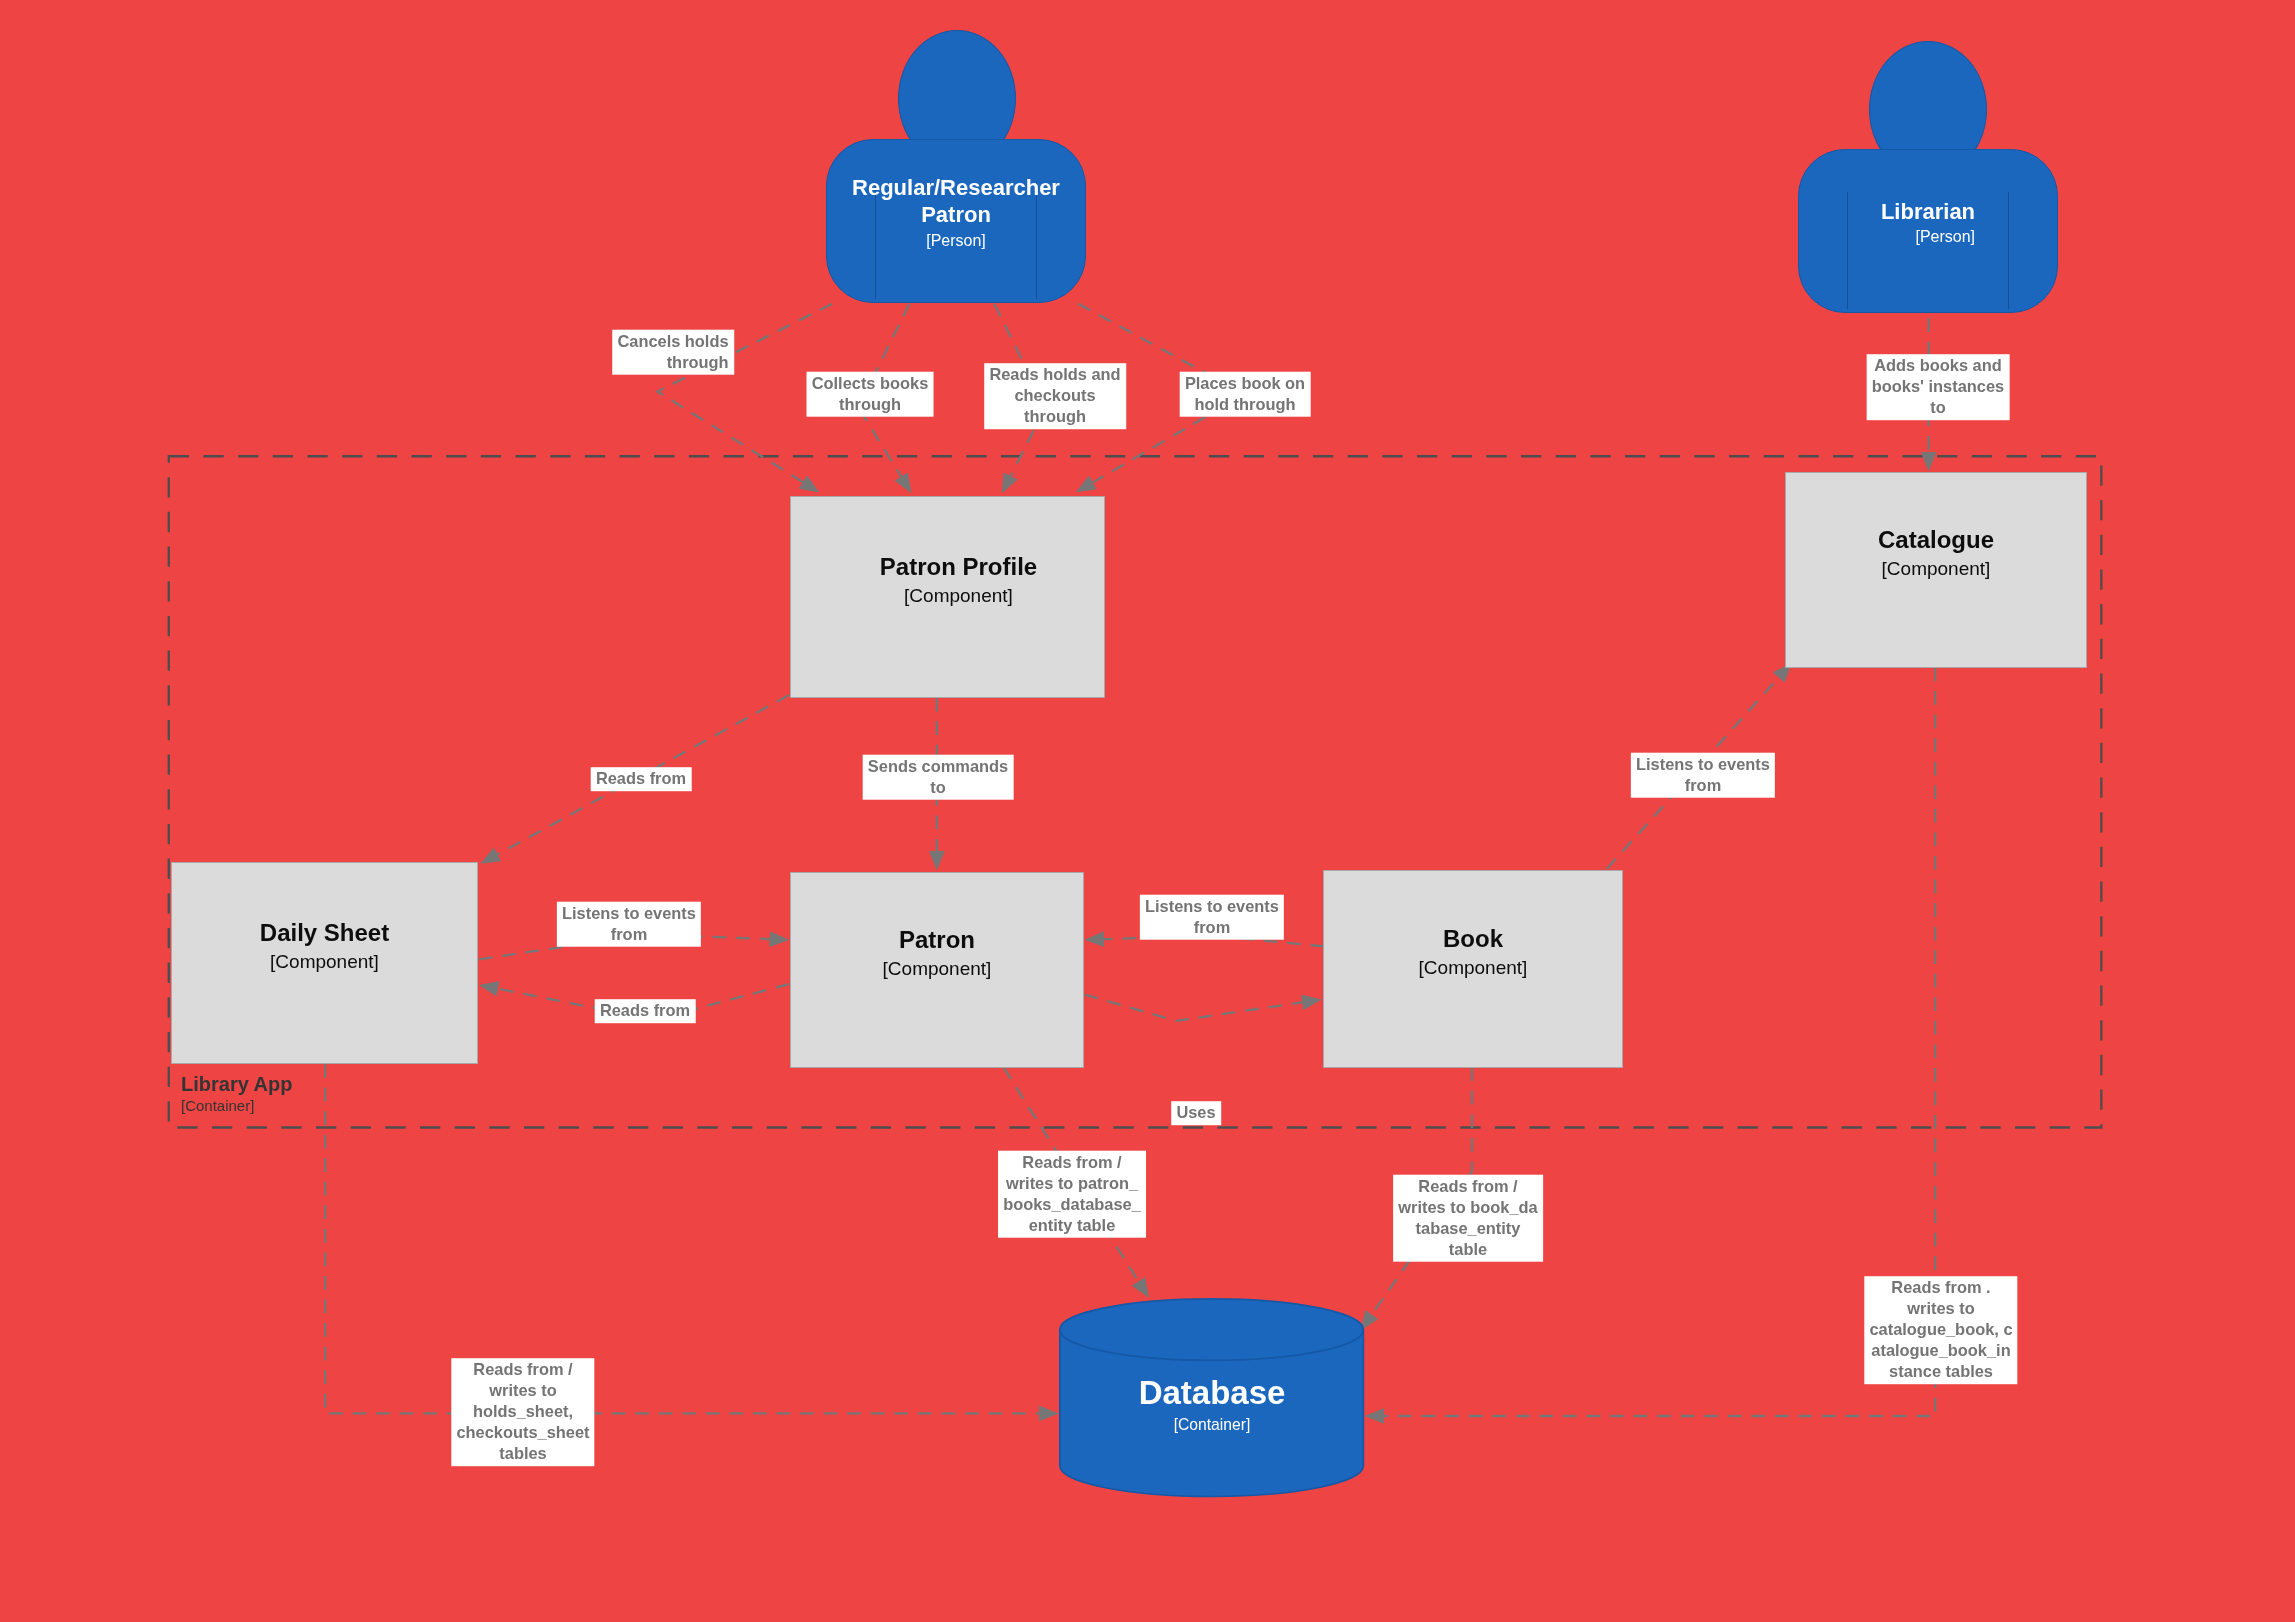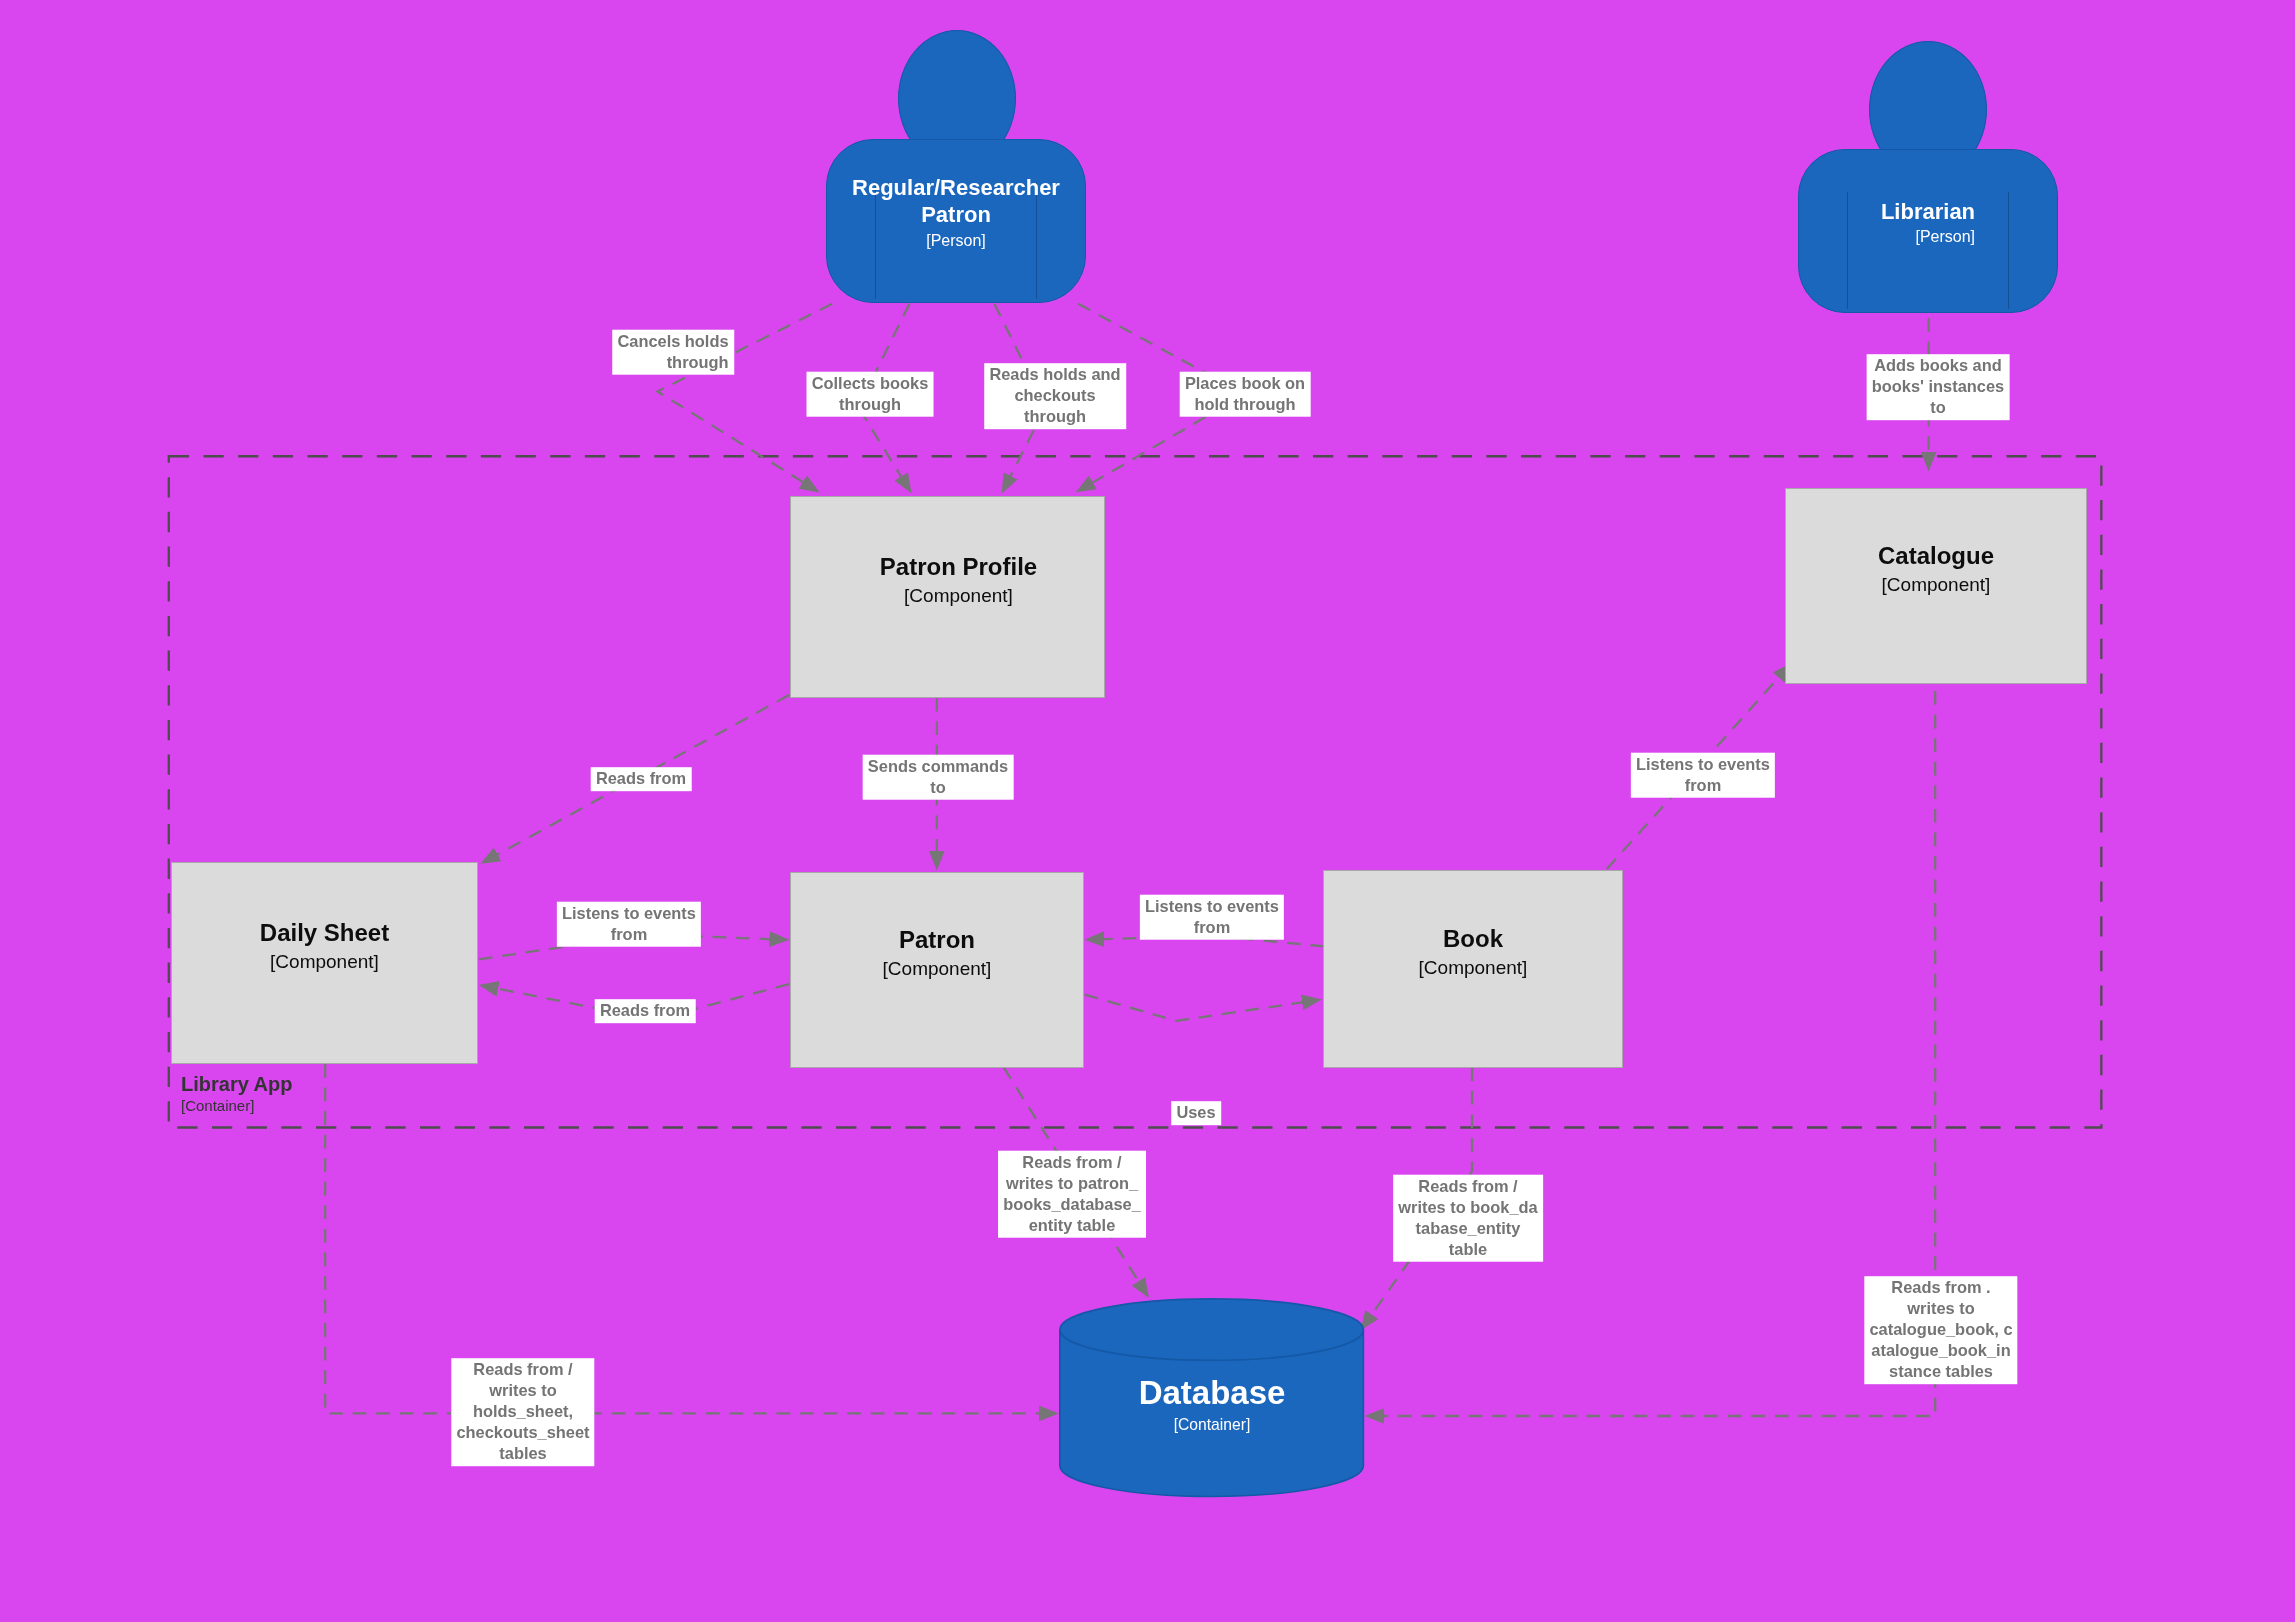--- a/index.html
+++ b/index.html
@@ -1,17 +1,17 @@
 <!DOCTYPE html>
 <html style="--person-fill: #1b67be; --person-stroke: #1458a6; --db-fill: #1b67be; --db-stroke: #1458a6; --component-fill: #dbdbdb; --component-stroke: #a8a8a8; --edge-color: #767676; --label-color: #747474; --boundary-color: #4d4d4d; --title-color: #0d0d0d;font-size:10.5px"><head>
 <meta charset="utf-8">
 <style>
   html,body { margin:0; padding:0; background:#ffffff; }
   .canvas {
-    position:relative; width:2295px; height:1623px; background:#d946ef;
+    position:relative; width:2295px; height:1623px; background:#ef4444;
     font-family:"Liberation Sans", sans-serif; overflow:hidden;
   }
   svg.layer { position:absolute; left:0; top:0; z-index:1; }
   .edge { fill:none; stroke:var(--edge-color); stroke-width:3.5; stroke-dasharray:21 15; }
   .boundary-rect { fill:none; stroke:var(--boundary-color); stroke-width:3.5; stroke-dasharray:31 22; }
   .db-shape { fill:var(--db-fill); stroke:var(--db-stroke); stroke-width:2.5; }
 
   .comp {
     position:absolute; z-index:3; background:var(--component-fill);
     border:1.3px solid var(--component-stroke);
@@ -107,21 +107,21 @@
     </div>
   </div>
 
   <div class="comp" style="left:790px; top:496px; width:291px; height:200px;padding-left:22px;">
     <div class="inner">
       <div class="title">Patron Profile</div>
       <div class="subtitle">[Component]</div>
     </div>
   </div>
 
-  <div class="comp" style="left:1785px; top:472px; width:300px; height:194px;margin-top:16px;">
+  <div class="comp" style="left:1785px; top:472px; width:300px; height:194px;">
     <div class="inner">
       <div class="title">Catalogue</div>
       <div class="subtitle">[Component]</div>
     </div>
   </div>
 
   <div class="comp" style="left:171px; top:862px; width:305px; height:200px;">
     <div class="inner">
       <div class="title">Daily Sheet</div>
       <div class="subtitle">[Component]</div>

